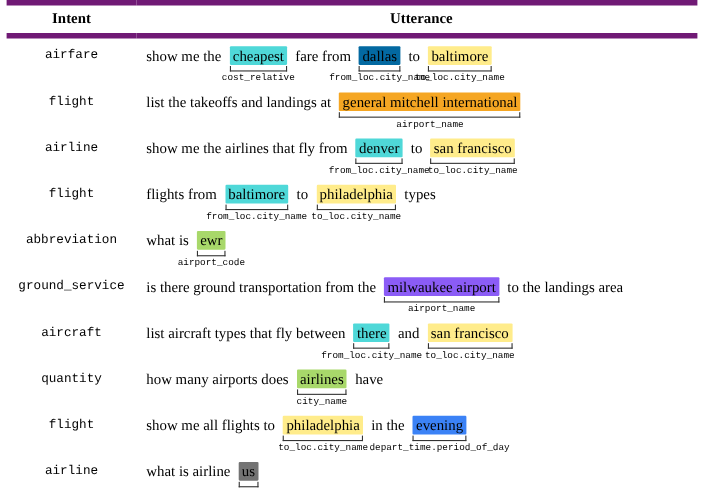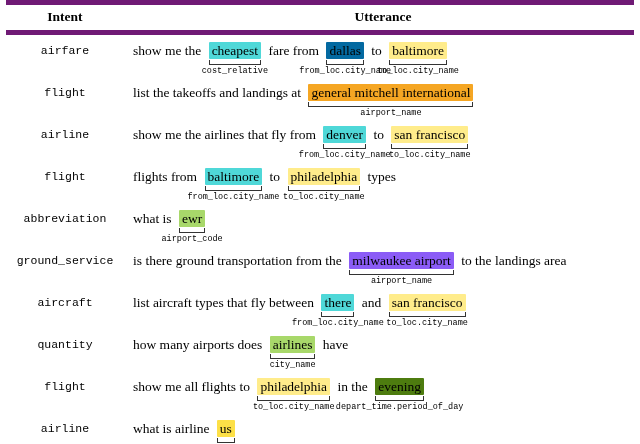--- a/index.html
+++ b/index.html
@@ -192,28 +192,28 @@
             <span class="line"><span class="tok w">how many airports does</span> <span class="slot"><span class="hl" style="background: rgb(168, 216, 106);">airlines</span><span class="brk"></span><span class="lblwrap">
                   <span class="lbl">city_name</span>
                 </span></span> <span class="tok w">have</span> </span>
           </td>
         </tr>
         <tr>
           <td class="intent">flight</td>
           <td class="utt">
             <span class="line"><span class="tok w">show me all flights to</span> <span class="slot"><span class="hl" style="background: rgb(255, 236, 139);">philadelphia</span><span class="brk"></span><span class="lblwrap">
                   <span class="lbl">to_loc.city_name</span>
-                </span></span> <span class="tok w">in the</span> <span class="slot"><span class="hl" style="background: #4d7c0f;">evening</span><span class="brk"></span><span class="lblwrap">
+                </span></span> <span class="tok w">in the</span> <span class="slot"><span class="hl" style="background: #3b82f6;">evening</span><span class="brk"></span><span class="lblwrap">
                   <span class="lbl">depart_time.period_of_day</span>
                 </span></span> </span>
           </td>
         </tr>
         <tr>
           <td class="intent">airline</td>
           <td class="utt">
-            <span class="line"><span class="tok w">what is airline</span> <span class="slot"><span class="hl" style="background: #fde047;">us</span><span class="brk"></span><span class="lblwrap">
+            <span class="line"><span class="tok w">what is airline</span> <span class="slot"><span class="hl" style="background: #737373;">us</span><span class="brk"></span><span class="lblwrap">
                   <span class="lbl">airline_code</span>
                 </span></span> </span>
           </td>
         </tr>
       </tbody>
   </table>
 </div>
 
 </body></html>

